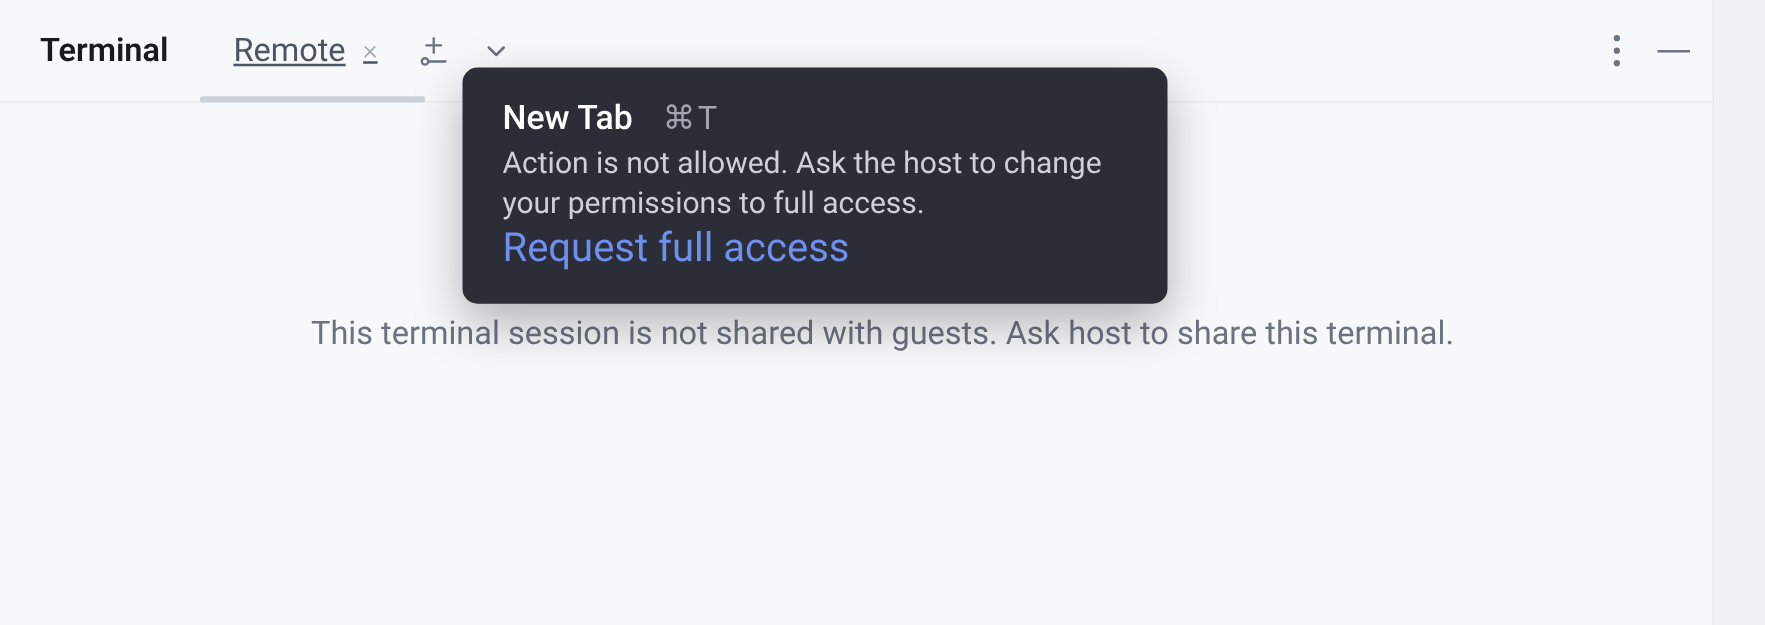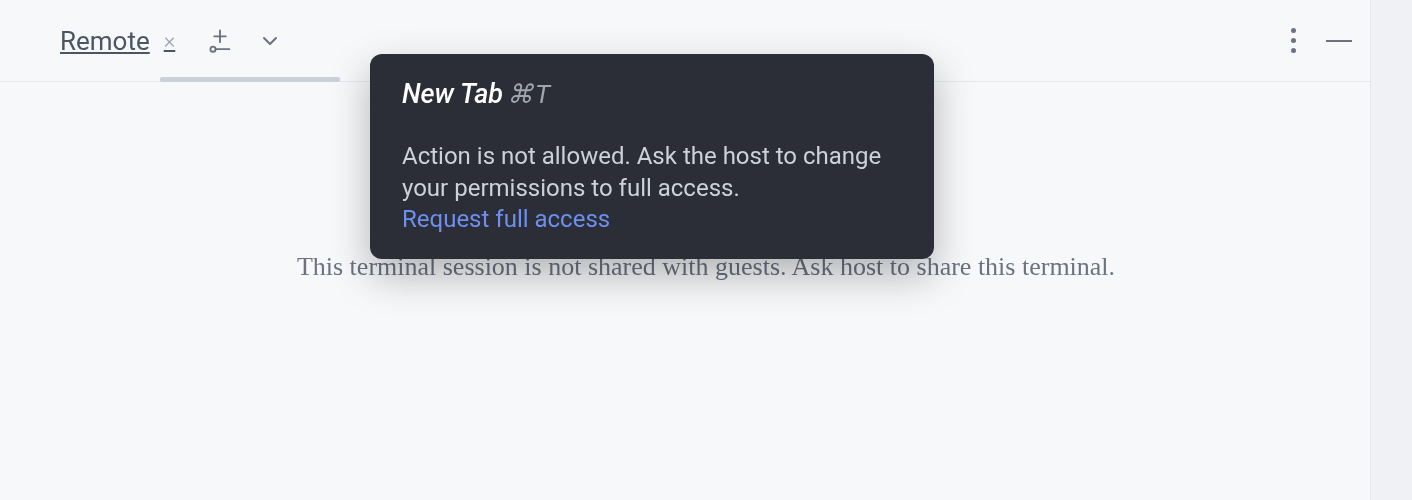--- a/index.html
+++ b/index.html
@@ -103,74 +103,73 @@
       background: #6b7280;
       cursor: pointer;
     }
     .content-area {
       display: flex;
       align-items: flex-start;
       justify-content: center;
       padding-top: 170px;
       font-size: 26px;
       color: #6b7280;
-      font-family: Liberation Serif, serif;
     }
     .tooltip {
       position: absolute;
       top: 54px;
       left: 370px;
       width: 564px;
       background: #2b2d37;
       border-radius: 12px;
       padding: 24px 32px 26px 32px;
       box-shadow: 0 16px 40px rgba(0,0,0,0.28);
       z-index: 10;
     }
     .tooltip-title-row {
       display: flex;
       align-items: baseline;
-      gap: 4px;
-      margin-bottom: 30px;
-      font-style: italic;
+      gap: 24px;
+      margin-bottom: 4px;
     }
     .tooltip-title {
       color: #ffffff;
       font-size: 27px;
       font-weight: 500;
     }
     .tooltip-shortcut {
       color: #a1a5b0;
       font-size: 26px;
       letter-spacing: 2px;
     }
     .tooltip-body {
       color: #cdd1da;
       font-size: 24px;
       line-height: 1.35;
     }
     .tooltip-link {
       color: #6e8fee;
-      font-size: 24px;
+      font-size: 32px;
       cursor: pointer;
     }
     .scrollbar-track {
       position: absolute;
       right: 0;
       top: 0;
       bottom: 0;
       width: 42px;
       background: #f0f1f4;
       border-left: 1px solid #e5e7eb;
     }
   </style>
 </head>
 <body>
 
 <div class="tab-bar">
+  <div class="tab-static">Terminal</div>
   <div class="tab-active">
     <span>Remote</span>
     <span class="tab-close">×</span>
   </div>
   <div class="tab-underline"></div>
 
   <div class="tab-icons">
     <span class="icon-btn">
       <svg width="28" height="28" viewBox="0 0 24 24" fill="none" stroke="currentColor" stroke-width="1.6" stroke-linecap="round">
         <line x1="12" y1="3" x2="12" y2="13"></line>

